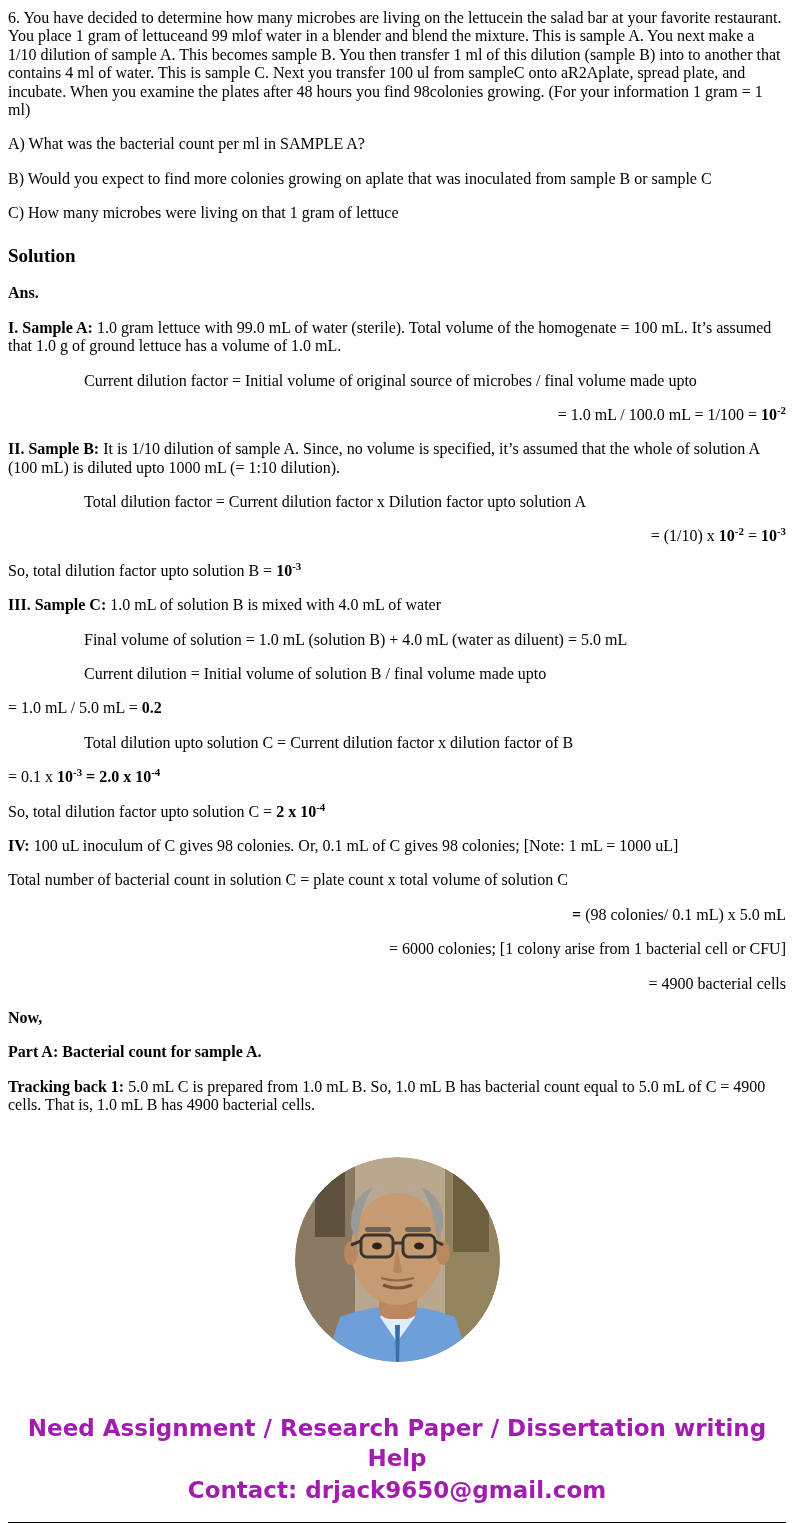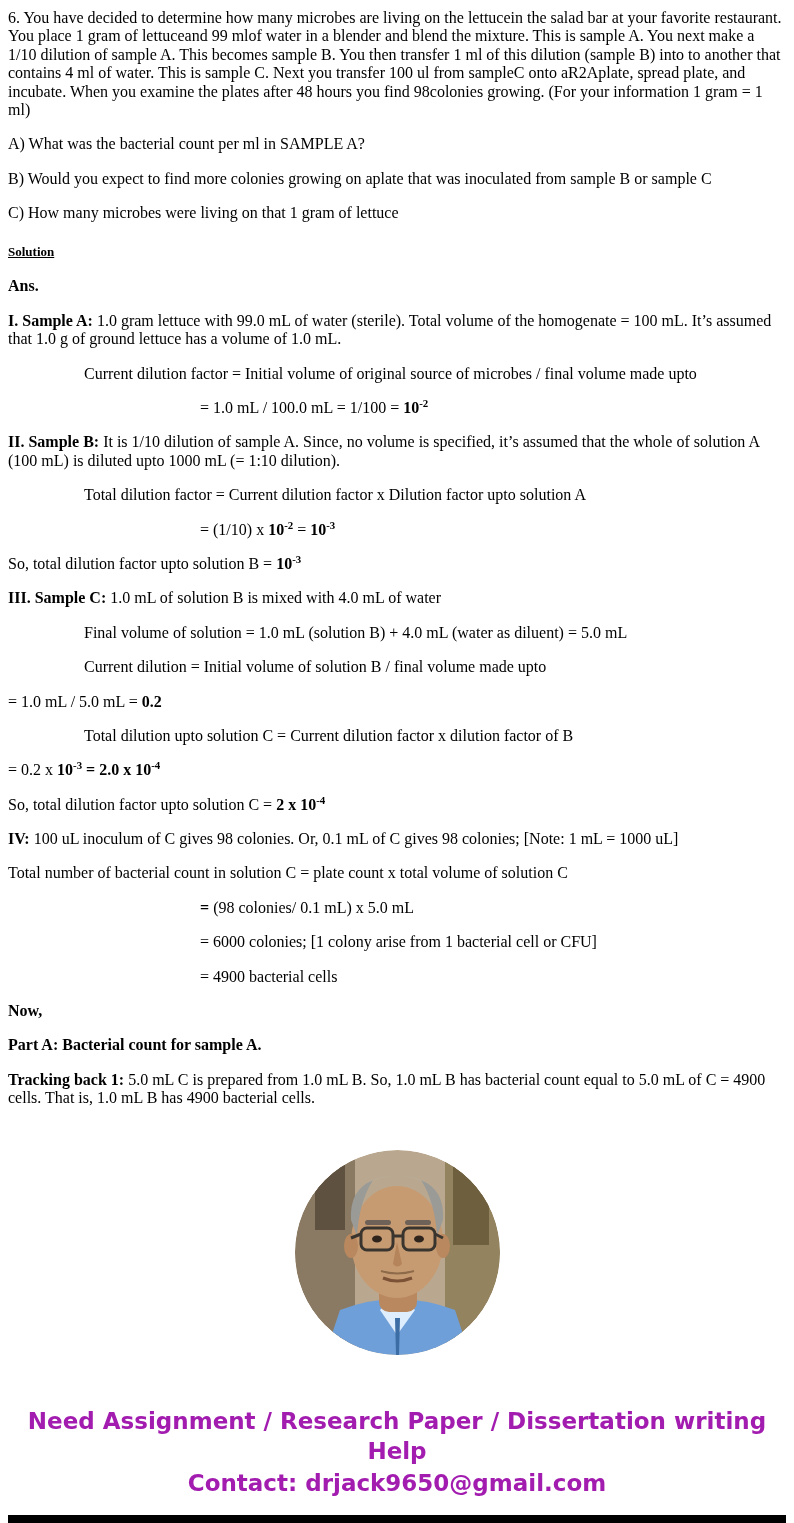--- a/index.html
+++ b/index.html
@@ -18,34 +18,33 @@
     padding: 9px 8px 0 8px;
   }
   p {
     margin: 16px 0;
   }
   p.first {
     margin-top: 0;
   }
   .indent1 { margin-left: 76px; }
   .indent2 { }
-  .indent3 { margin-left: 192px; }
+  .indent3 { margin-left: 192px; text-align: right; }
   b, .b { font-weight: bold; }
   sup {
     font-size: 0.68em;
     font-weight: bold;
     vertical-align: super;
     line-height: 0;
   }
   h2.solution-heading {
     font-family: "Liberation Serif", serif;
-    font-size: 13px;
+    font-size: 19px;
     font-weight: bold;
     margin: 22px 0 18px 0;
-    text-decoration: underline;
   }
   .ans-label {
     font-weight: bold;
   }
   .gap-left { }
   .avatar-wrap {
     margin-top: 42px;
     text-align: center;
   }
   .avatar {
@@ -103,21 +102,21 @@
   <p><b>III. Sample C:</b><span> 1.0 mL of solution B is mixed with 4.0 mL of water</span></p>
 
   <p class="indent1">Final volume of solution = 1.0 mL (solution B) + 4.0 mL (water as diluent) = 5.0 mL</p>
 
   <p class="indent1">Current dilution = Initial volume of solution B / final volume made upto</p>
 
   <p class="indent2"><span>= 1.0 mL / 5.0 mL = </span><b>0.2</b></p>
 
   <p class="indent1">Total dilution upto solution C = Current dilution factor x dilution factor of B</p>
 
-  <p class="indent2"><span>= 0.2 x </span><b>10</b><sup>-3</sup><b> = 2.0 x 10</b><sup>-4</sup></p>
+  <p class="indent2"><span>= 0.1 x </span><b>10</b><sup>-3</sup><b> = 2.0 x 10</b><sup>-4</sup></p>
 
   <p><span>So, total dilution factor upto solution C = </span><b>2 x 10</b><sup>-4</sup></p>
 
   <p><b>IV:</b><span> 100 uL inoculum of C gives 98 colonies. Or, 0.1 mL of C gives 98 colonies; [Note: 1 mL = 1000 uL]</span></p>
 
   <p>Total number of bacterial count in solution C = plate count x total volume of solution C</p>
 
   <p class="indent3"><b>=</b><span> (98 colonies/ 0.1 mL) x 5.0 mL</span></p>
 
   <p class="indent3"><span>= 6000 colonies</span><span class="gap-left">; [1 colony arise from 1 bacterial cell or CFU]</span></p>

